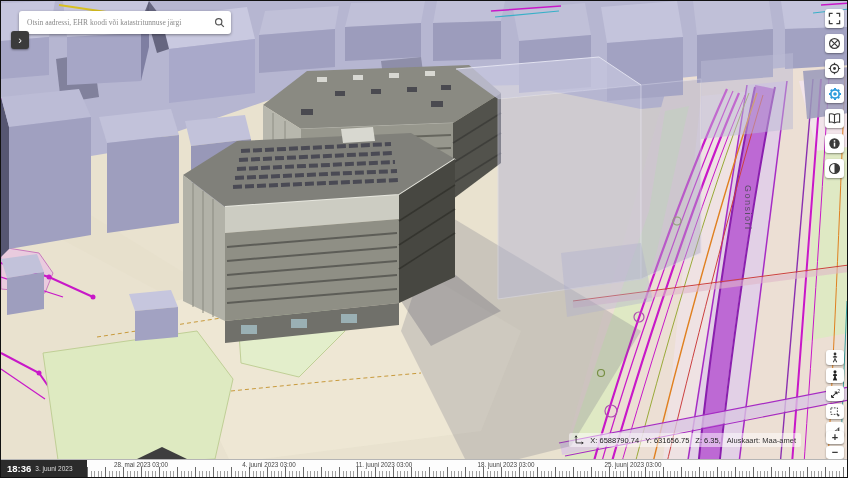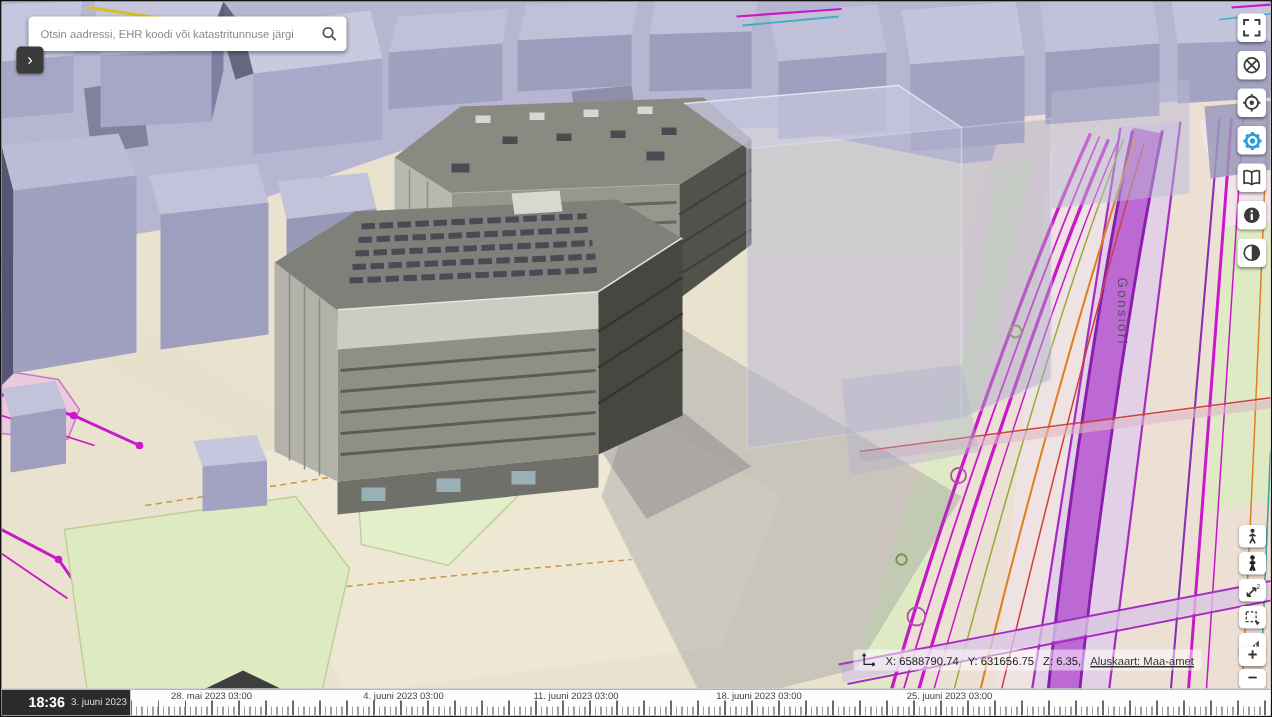--- a/index.html
+++ b/index.html
@@ -4,49 +4,49 @@
 <style>
   html,body{margin:0;padding:0;background:#222;}
   .stage{position:relative;width:848px;height:478px;overflow:hidden;
     font-family:"Liberation Sans",sans-serif;background:#e9e2cf;
     border:1px solid #111;box-sizing:border-box;}
   .scene{position:absolute;left:0;top:0;}
   
   .searchbox{position:absolute;left:18px;top:10px;width:212px;height:23px;background:#fff;
     border-radius:3px;box-shadow:0 1px 3px rgba(0,0,0,.4);display:flex;align-items:center;}
   .searchbox input{flex:1;border:none;outline:none;font-size:7.5px;color:#444;padding:0 4px 0 8px;
-    font-family:Liberation Sans, sans-serif;background:transparent;}
+    font-family:Liberation Serif, serif;background:transparent;}
   .searchbox input::placeholder{color:#8a8a8a;}
   .searchbox .mag{margin-right:6px;display:flex;}
   .panel-toggle{position:absolute;left:10px;top:30px;width:18px;height:18px;background:#3b3b3b;
     border:none;border-radius:3px;color:#fff;font-size:11px;line-height:18px;text-align:center;
     padding:0;cursor:pointer;box-shadow:0 1px 2px rgba(0,0,0,.4);}
   
   .tbcol{position:absolute;display:flex;flex-direction:column;}
   .tbcol.top{right:3px;top:8px;gap:6px;}
   .tbcol.bottom{right:3px;bottom:40px;gap:3px;}
   .tb-btn{width:19px;height:19px;background:#fff;border:none;border-radius:3px;padding:0;
     display:flex;align-items:center;justify-content:center;cursor:pointer;
     box-shadow:0 1px 2px rgba(0,0,0,.4);}
   .tbcol.bottom .tb-btn{width:18px;height:15px;}
   .zoomcol{position:absolute;right:3px;bottom:18px;display:flex;flex-direction:column;gap:2px;}
   .zoomcol .tb-btn{width:18px;height:13px;font-size:11px;font-weight:bold;color:#333;line-height:1;}
   
   .statusbar{position:absolute;right:46px;bottom:30px;display:flex;align-items:center;gap:6px;
     font-size:7.5px;color:#222;background:rgba(255,255,255,.5);padding:2px 5px;border-radius:2px;margin-left:11px;}
-  .statusbar a{color:#333;text-decoration:underline;cursor:pointer;}
+  .statusbar a{color:#333;cursor:pointer;}
   
   .street-label{position:absolute;left:752px;top:184px;transform:rotate(90deg);
     transform-origin:0 0;font-size:9px;color:#4a4a55;letter-spacing:1.5px;opacity:.85;}
   
   .timeline{position:absolute;left:0;right:0;bottom:0;height:17px;display:flex;
     background:#fff;border-top:1px solid #b5b5b5;}
   .clock{width:86px;background:#2b2b2b;color:#fff;display:flex;align-items:center;gap:4px;
     padding-left:6px;box-sizing:border-box;flex:none;}
-  .clock b{font-size:9.5px;margin-left:12px;}
+  .clock b{font-size:9.5px;}
   .clock span{font-size:6.5px;color:#ddd;}
   .track{position:relative;flex:1;background:#fdfdfd;}
   .track::before{content:"";position:absolute;left:0;right:0;bottom:0;height:6px;
     background:repeating-linear-gradient(to right,#a0a0a0 0 1px,transparent 1px 3.6px);}
   .track::after{content:"";position:absolute;left:0;right:0;bottom:0;height:10px;
     background:repeating-linear-gradient(to right,#6a6a6a 0 1px,transparent 1px 18px);}
   .tick-label{position:absolute;top:1px;transform:translateX(-50%);font-size:6.3px;color:#444;
     white-space:nowrap;z-index:2;}
   .timeline-marker{position:absolute;left:134px;bottom:17px;width:0;height:0;
     border-left:27px solid transparent;border-right:27px solid transparent;

